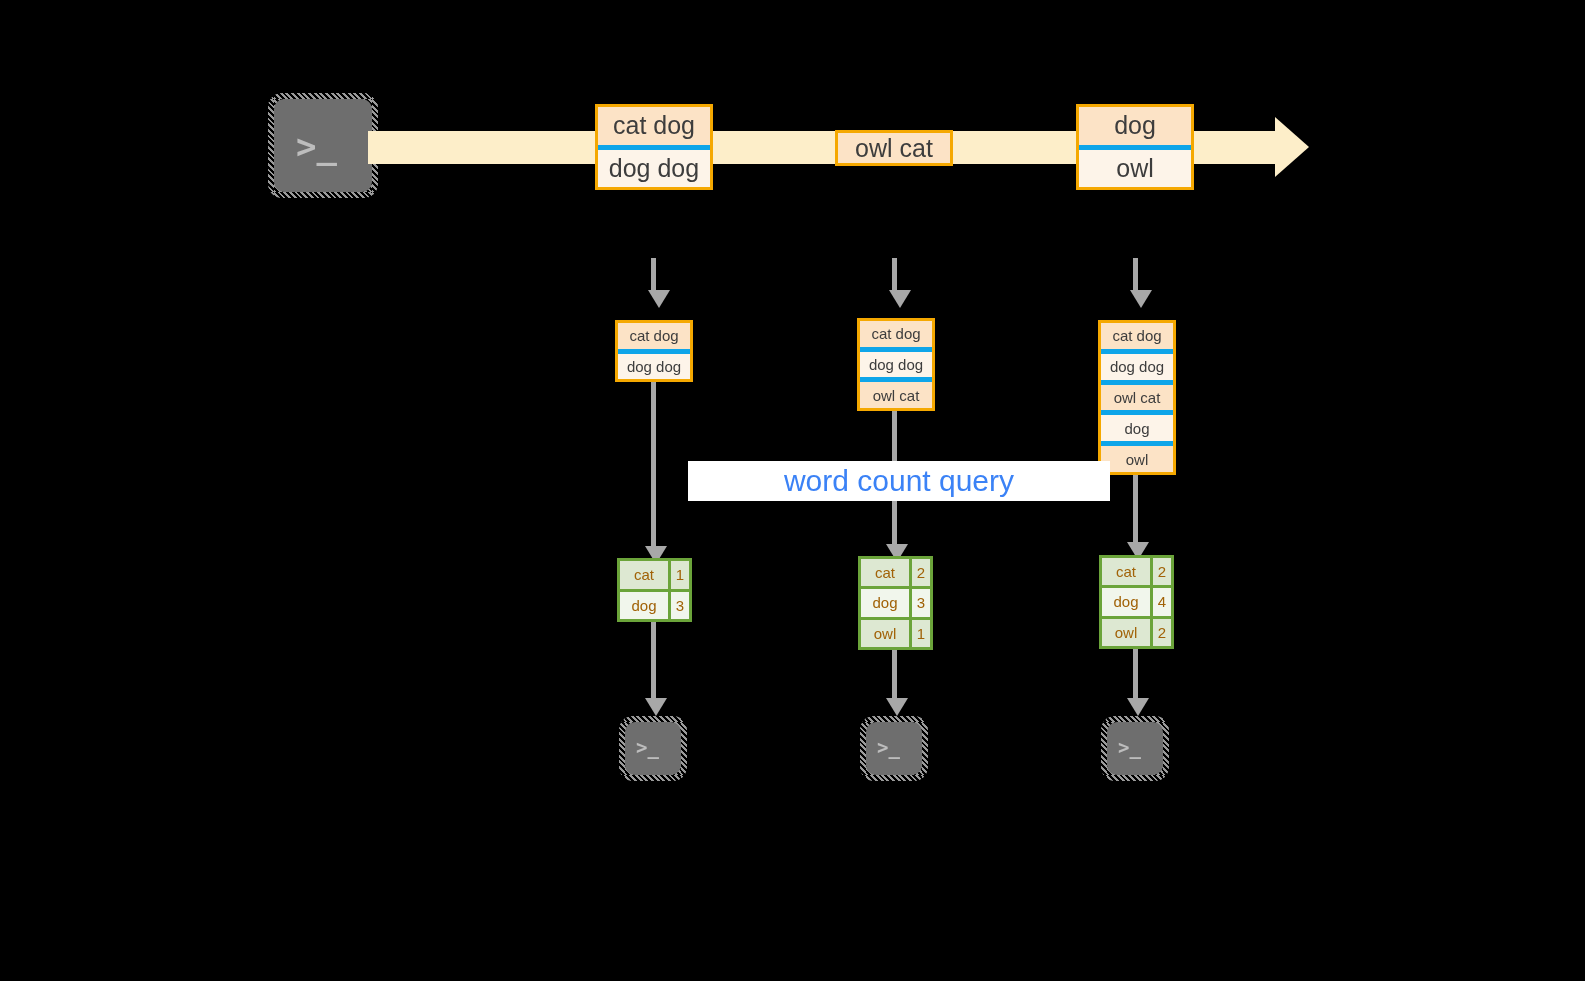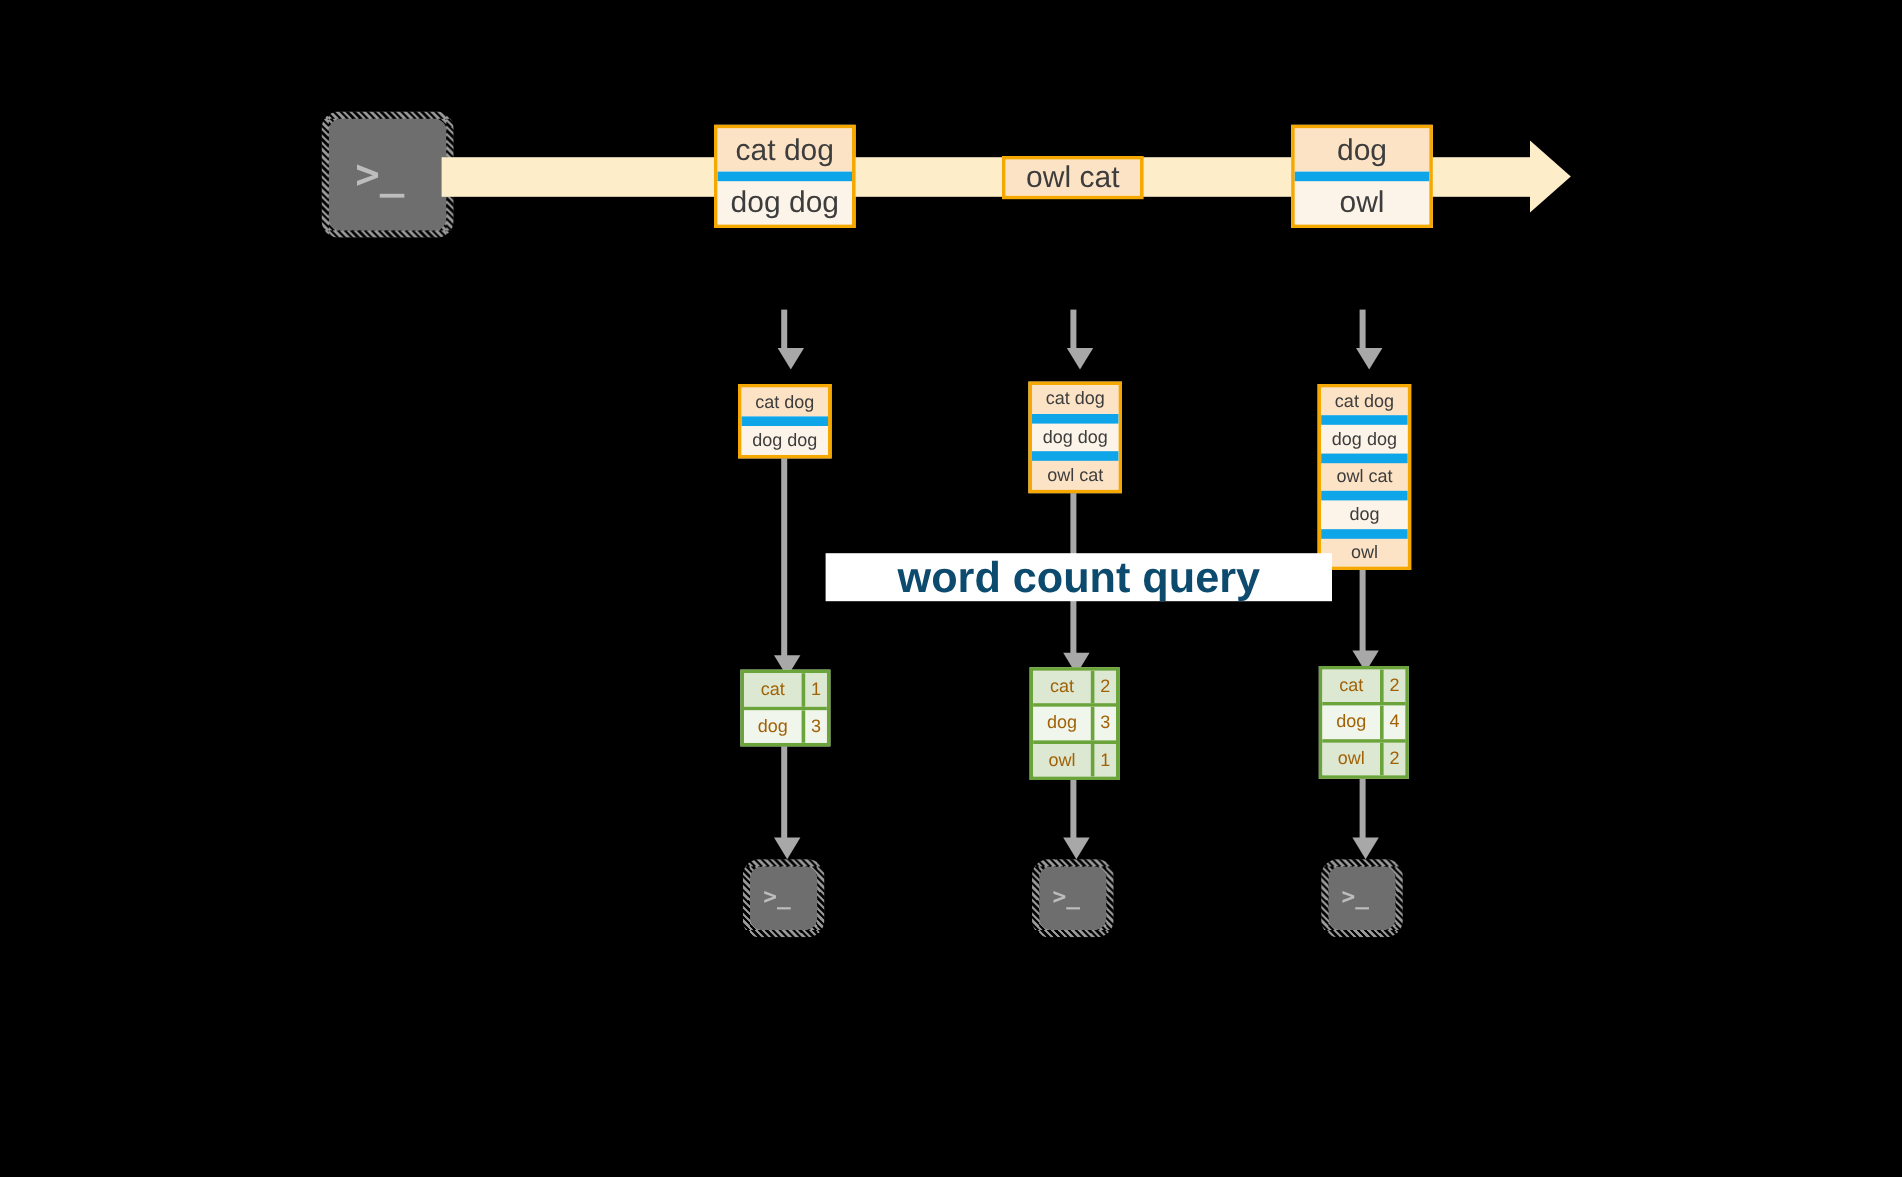--- a/index.html
+++ b/index.html
@@ -62,21 +62,21 @@
   .obox .cell {
     flex: 1 1 auto;
     display: flex;
     align-items: center;
     justify-content: center;
     color: #3d3d3d;
     white-space: nowrap;
   }
   .obox .cell.shade { background: #fce3c6; }
   .obox .cell.plain { background: #fdf4e9; }
-  .obox .cell + .cell { border-top: 8px solid #0ea5e9; }
+  .obox .cell + .cell { border-top: 5px solid #0ea5e9; }
 
   
   .obox.top { font-size: 25px; }
   
   .obox.col { font-size: 15px; }
 
   
   .gtable {
     position: absolute;
     border: 3px solid #6ba43a;
@@ -126,25 +126,24 @@
     z-index: 4;
   }
 
   
   .qlabel {
     position: absolute;
     background: #ffffff;
     display: flex;
     align-items: center;
     justify-content: center;
-    font-size: 36px;
-    color: #0c4a6e;
+    font-size: 30px;
+    color: #3b82f6;
     z-index: 8;
     white-space: nowrap;
-    font-weight: bold;
   }
 </style>
 </head>
 <body>
 
 <div id="stage">
 
   <div class="term" style="left:268px; top:93px; width:110px; height:105px;">
     <div class="term-inner"></div>
     <div class="term-glyph" style="left:22px; top:30px; font-size:34px;">&gt;_</div>

